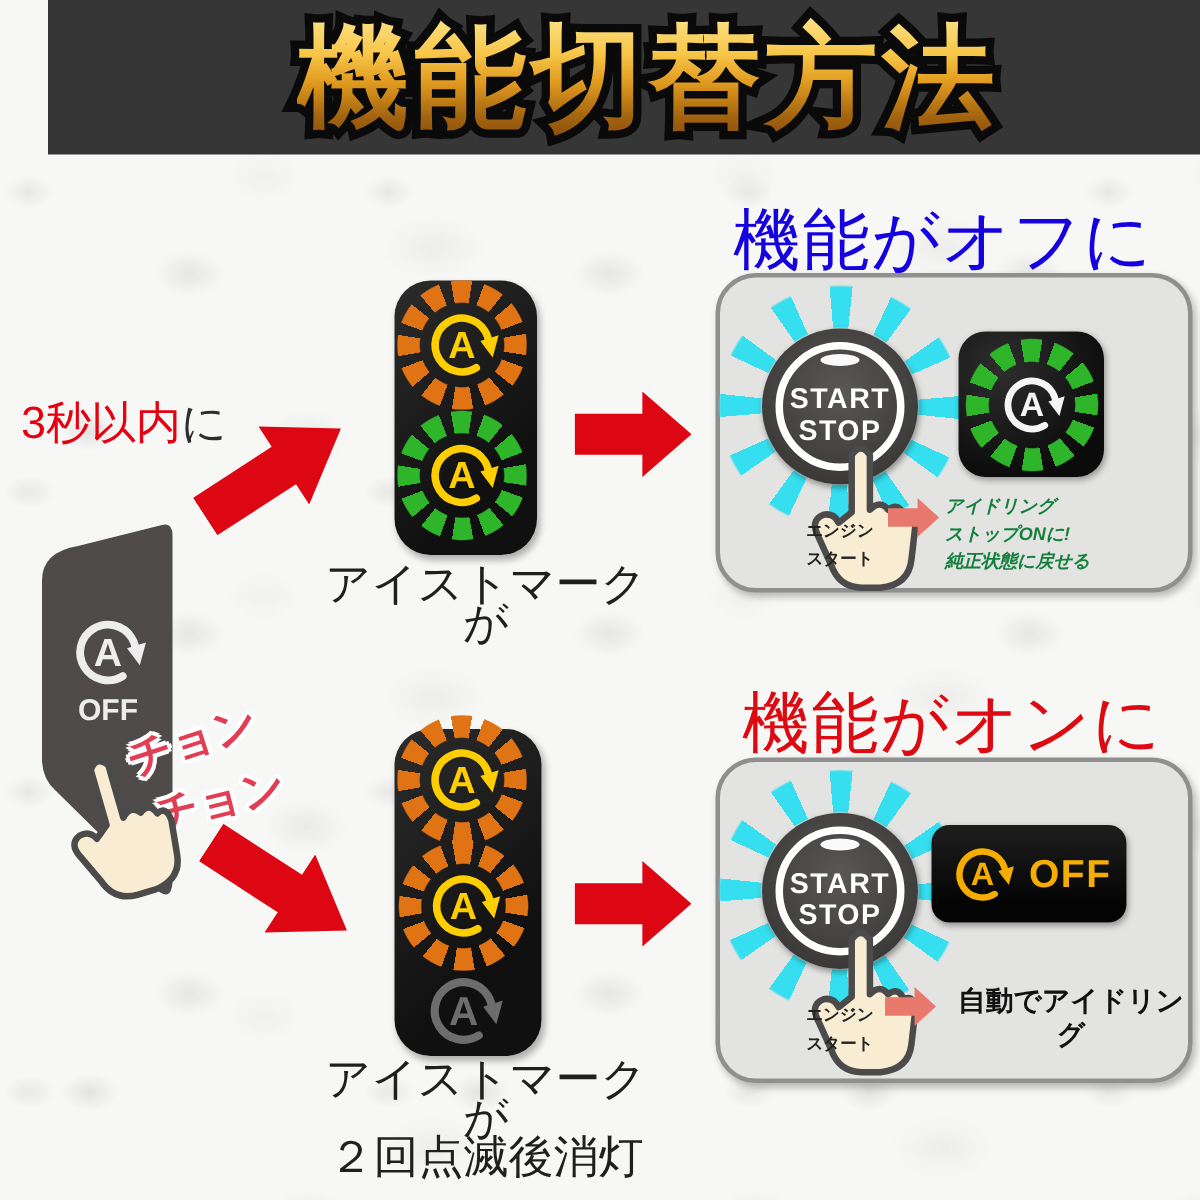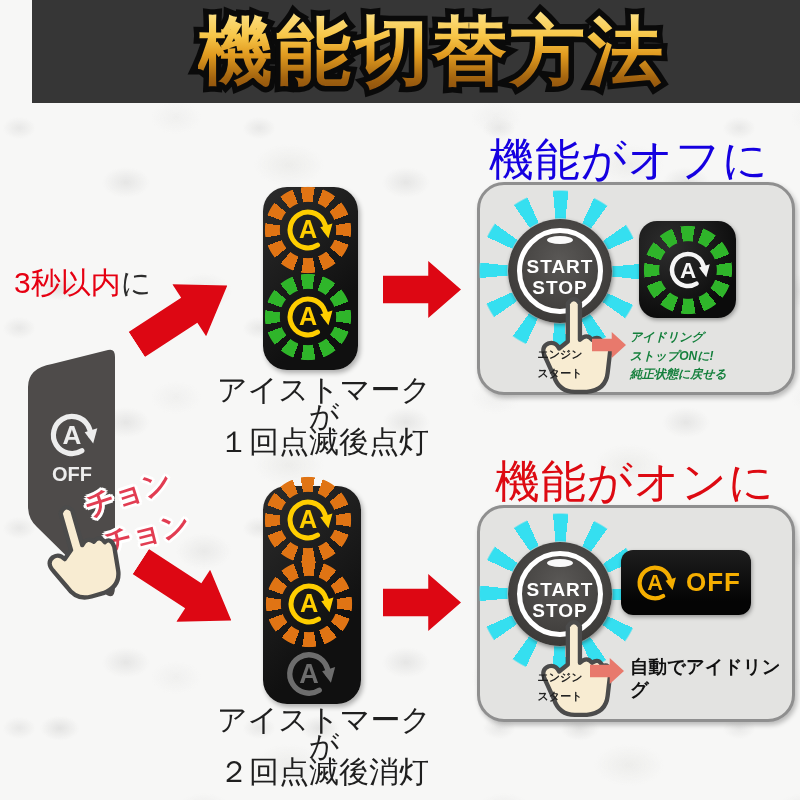--- a/index.html
+++ b/index.html
@@ -107,21 +107,21 @@
   .green-icon .cluster { position:relative; width:90px; height:90px; }
 
   .result-off { left:150px; top:143px; width:164px; font-size:12px; font-weight:bold;
                 line-height:18.5px; color:#15803d;font-style:italic; }
   .off-lamp { left:141px; top:42px; width:130px; height:65px; border-radius:12px;
     background:linear-gradient(180deg,#1e1e1e 0%,#040404 80%);
     display:flex; align-items:center; justify-content:center; gap:7px;
     box-shadow:1px 2px 4px rgba(0,0,0,.35); }
   .off-lamp .lamp-label { font-size:26px; font-weight:900; color:#f5ae00; letter-spacing:1px; }
   .result-on { left:150px; top:147px; width:168px; font-size:18.5px; font-weight:bold;
-               line-height:23px; color:#111; }
+               line-height:23px; color:#111;text-align:center; }
 </style>
 </head>
 <body>
 
 <svg width="0" height="0" style="position:absolute">
   <defs>
     <g id="eco-sym">
       <circle cx="50" cy="50" r="32" fill="none" stroke="currentColor" stroke-width="9" stroke-linecap="round" stroke-dasharray="168 33" transform="rotate(58 50 50)"></circle>
       <polygon points="72,46 94,40 86,66" fill="currentColor" transform="rotate(-2 50 50)"></polygon>
       <text x="50" y="65" text-anchor="middle" font-size="45" font-weight="bold" fill="currentColor">A</text>
@@ -175,21 +175,20 @@
     </div>
     <div class="cluster" style="left:1px; top:86px;">
       <div class="dash-ring dash-green"></div>
       <svg class="eco" viewBox="0 0 100 100" style="width:56px; color:#ffce00;">
           <use href="#eco-sym"></use>
         </svg>
     </div>
   </div>
   <div class="abs step-caption cap1">
     <div>アイストマークが</div>
-    <div>１回点滅後点灯</div>
   </div>
 
   <div class="abs ind-rect rect2">
     <div class="cluster" style="left:1px; top:-10px;">
       <div class="dash-ring dash-orange"></div>
       <svg class="eco" viewBox="0 0 100 100" style="width:56px; color:#ffce00;">
           <use href="#eco-sym"></use>
         </svg>
     </div>
     <div class="cluster" style="left:2px; top:74px;">

